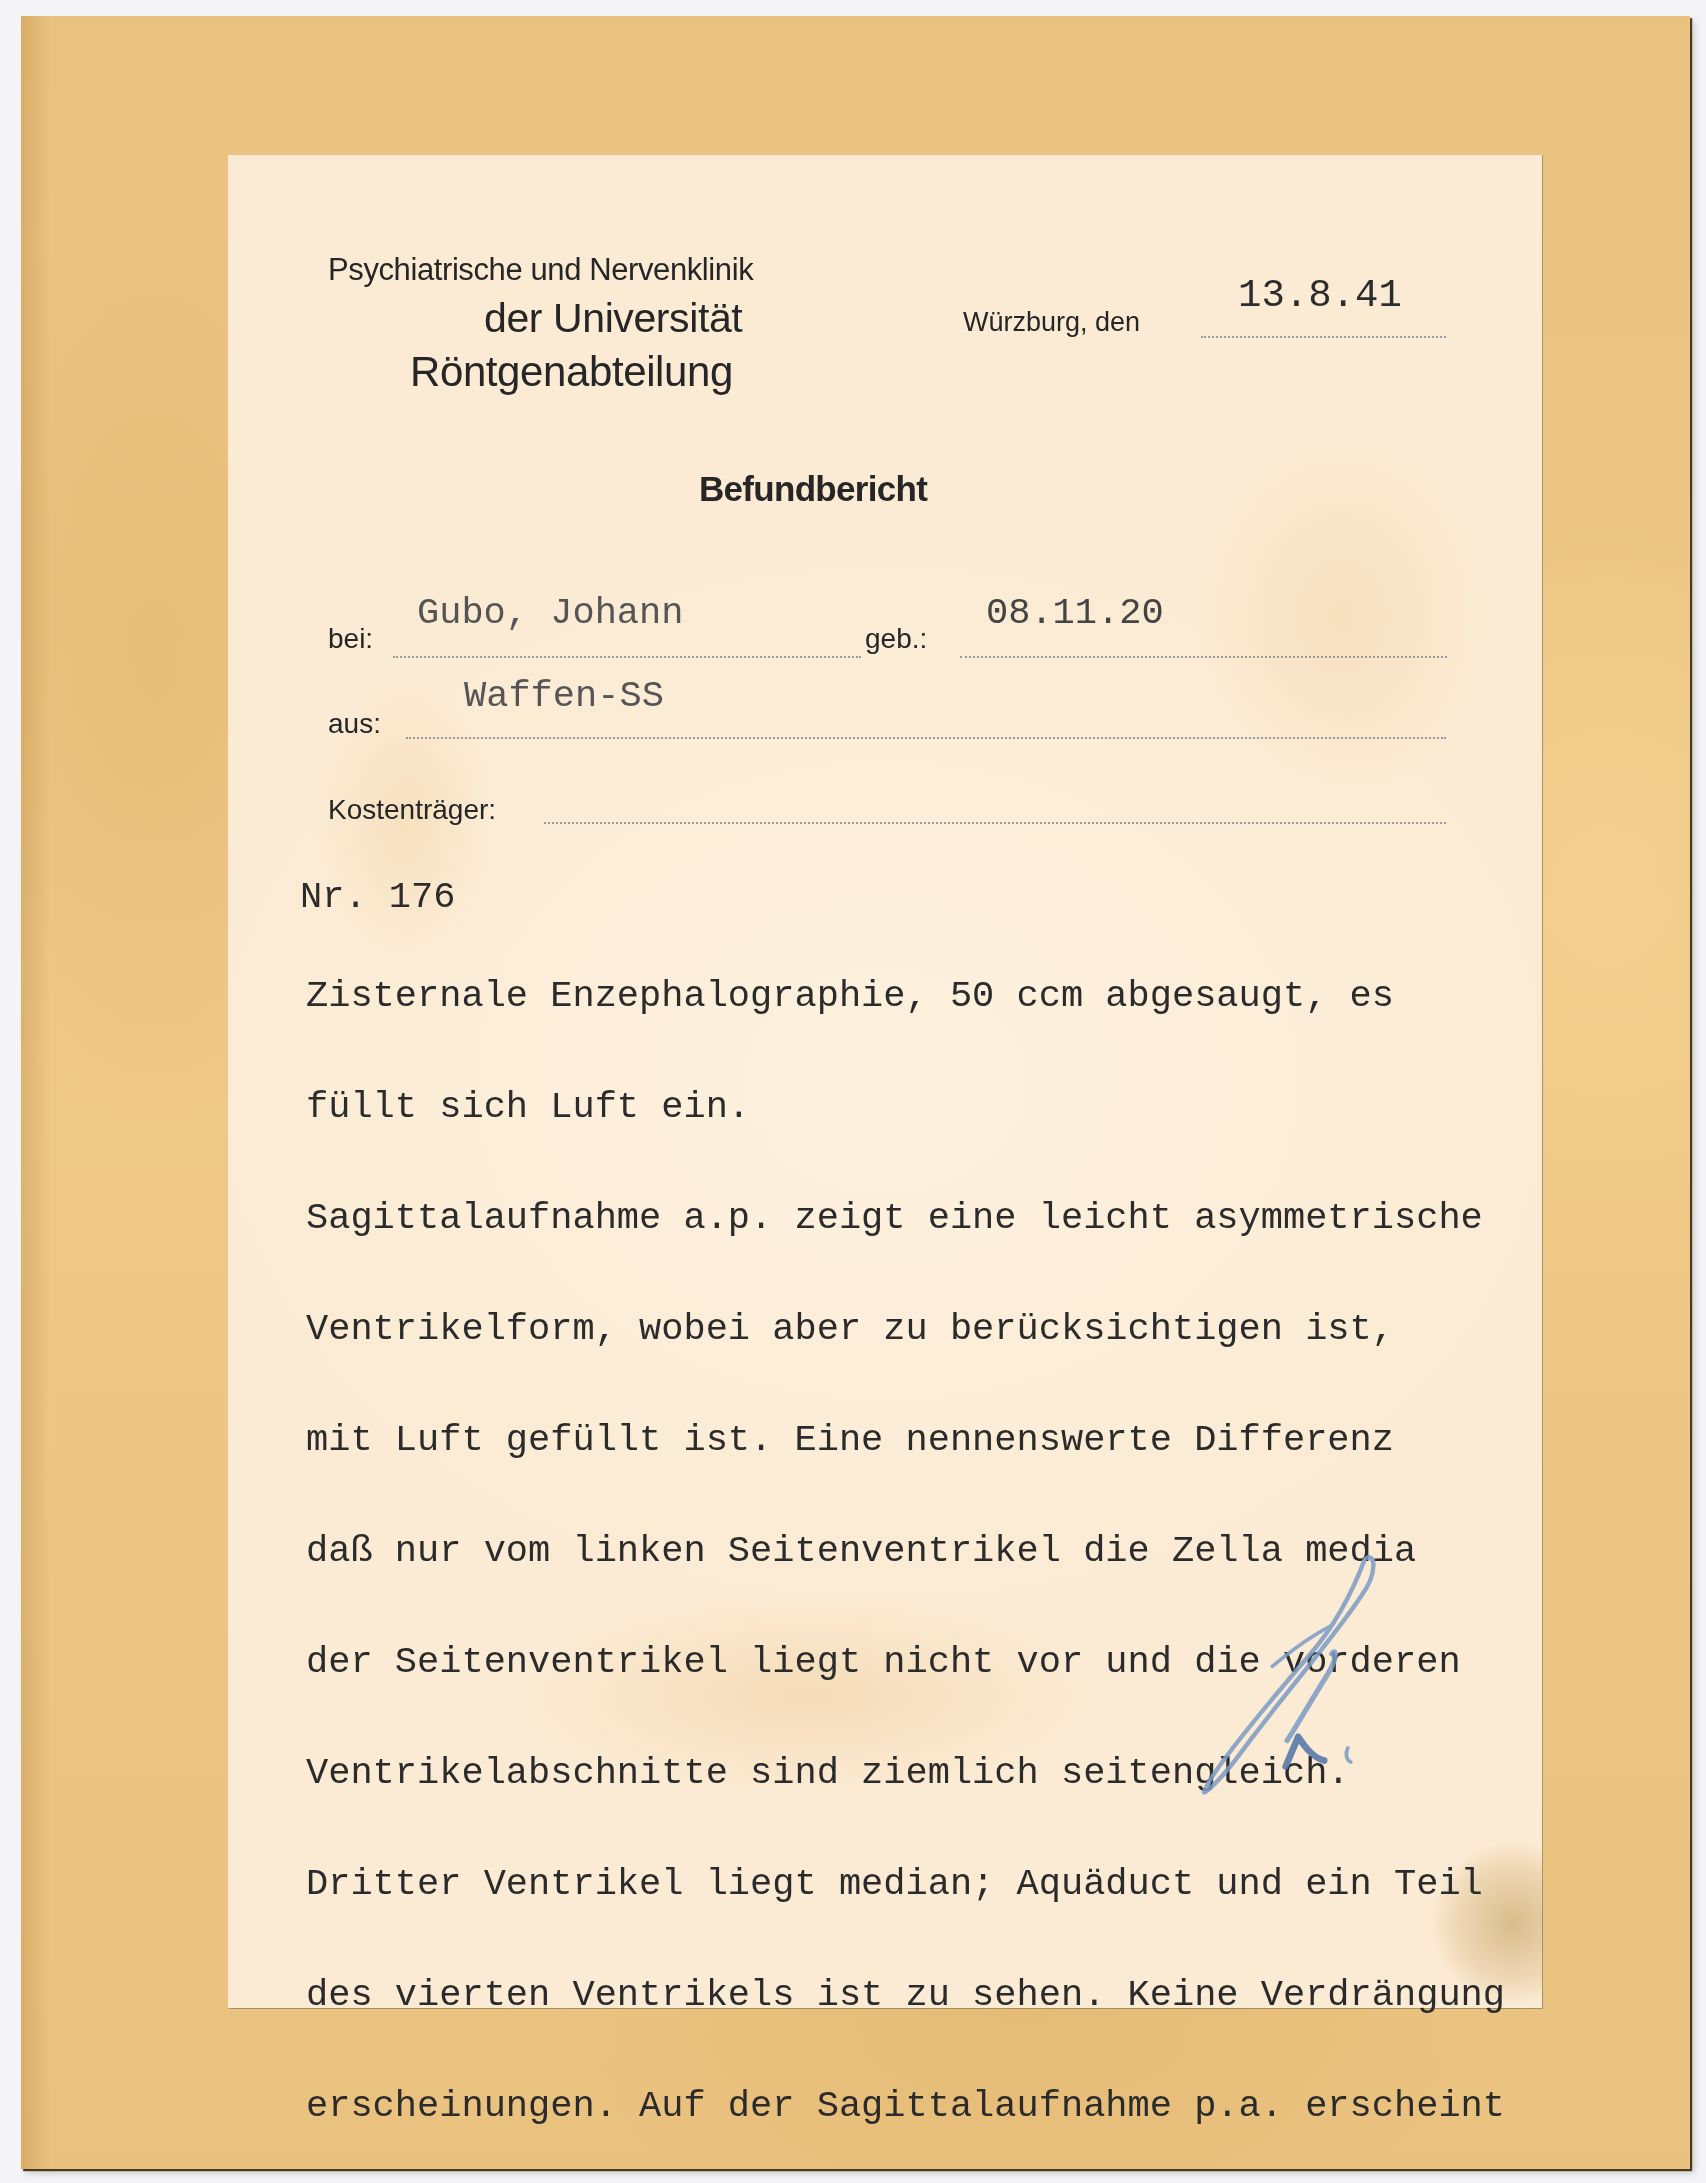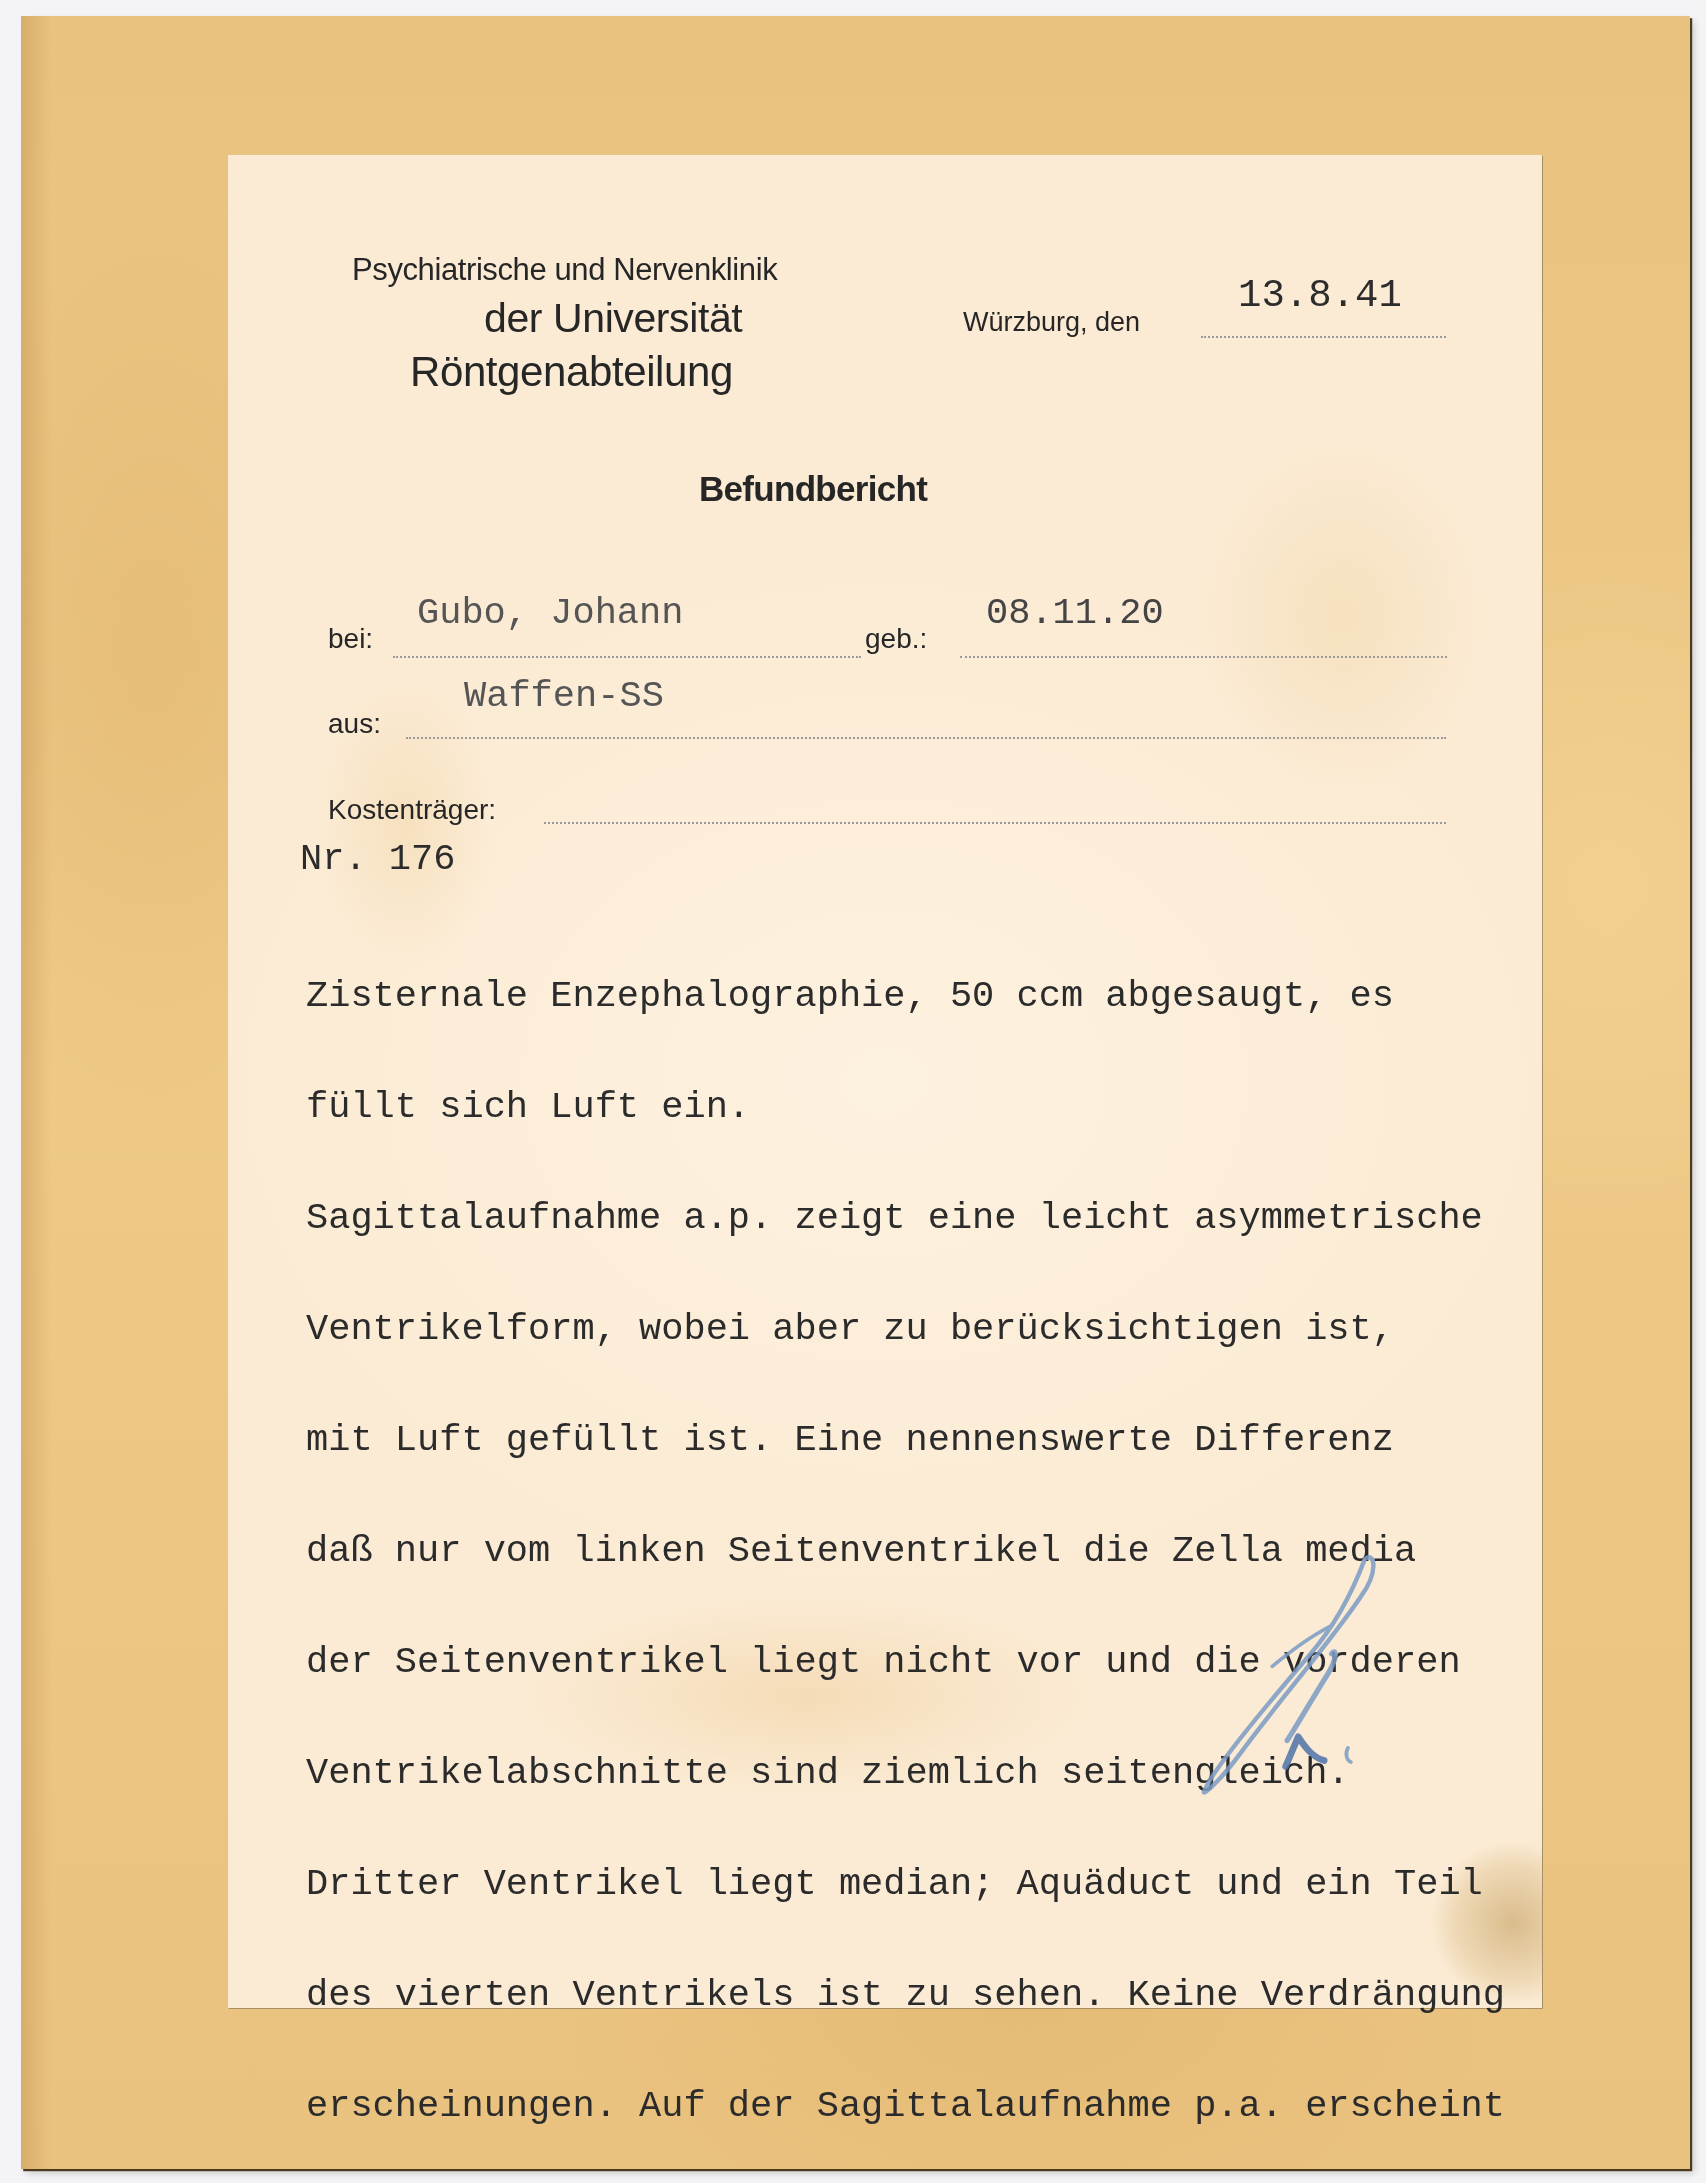--- a/index.html
+++ b/index.html
@@ -60,21 +60,21 @@
     font-family: "Liberation Mono", "DejaVu Sans Mono", monospace;
     color: #2c2c2c;
     position: absolute;
     white-space: nowrap;
   }
   .dotline {
     position: absolute;
     height: 0;
     border-bottom: 2.2px dotted #9a9a9a;
   }
-  .inst-line1 { left: 100px; top: 97px; font-size: 31px; letter-spacing: -0.4px; margin-left: 24px; }
+  .inst-line1 { left: 100px; top: 97px; font-size: 31px; letter-spacing: -0.4px; }
   .inst-line2 { left: 256px; top: 140px; font-size: 41px; letter-spacing: -0.4px; }
   .inst-dept  { left: 182px; top: 193px; font-size: 42px; letter-spacing: -0.4px; }
   .city-label { left: 735px; top: 152px; font-size: 27px; }
   .date-value { left: 1010px; top: 119px; font-size: 39px; }
   .date-line  { left: 973px; top: 181px; width: 245px; }
 
   .doc-title  { left: 471px; top: 314px; font-size: 35px; font-weight: bold; letter-spacing: -0.7px; }
 
   .bei-label  { left: 100px; top: 468px; font-size: 28px; }
   .bei-value  { left: 189px; top: 437px; font-size: 37px; color: #555; }
@@ -83,21 +83,21 @@
   .geb-value  { left: 758px; top: 437px; font-size: 37px; color: #444; }
   .geb-line   { left: 732px; top: 501px; width: 487px; }
 
   .aus-label  { left: 100px; top: 553px; font-size: 28px; }
   .aus-value  { left: 236px; top: 520px; font-size: 37px; color: #555; }
   .aus-line   { left: 178px; top: 582px; width: 1040px; }
 
   .kost-label { left: 100px; top: 639px; font-size: 28px; }
   .kost-line  { left: 316px; top: 667px; width: 902px; }
 
-  .nr-line    { left: 72px; top: 683px; font-size: 37px; }
+  .nr-line    { left: 72px; top: 721px; font-size: 37px; }
 
   .body-text {
     position: absolute;
     left: 78px;
     top: 749px;
     font-family: "Liberation Mono", "DejaVu Sans Mono", monospace;
     font-size: 37px;
     line-height: 37px;
     color: #2b2b2b;
     white-space: pre;

